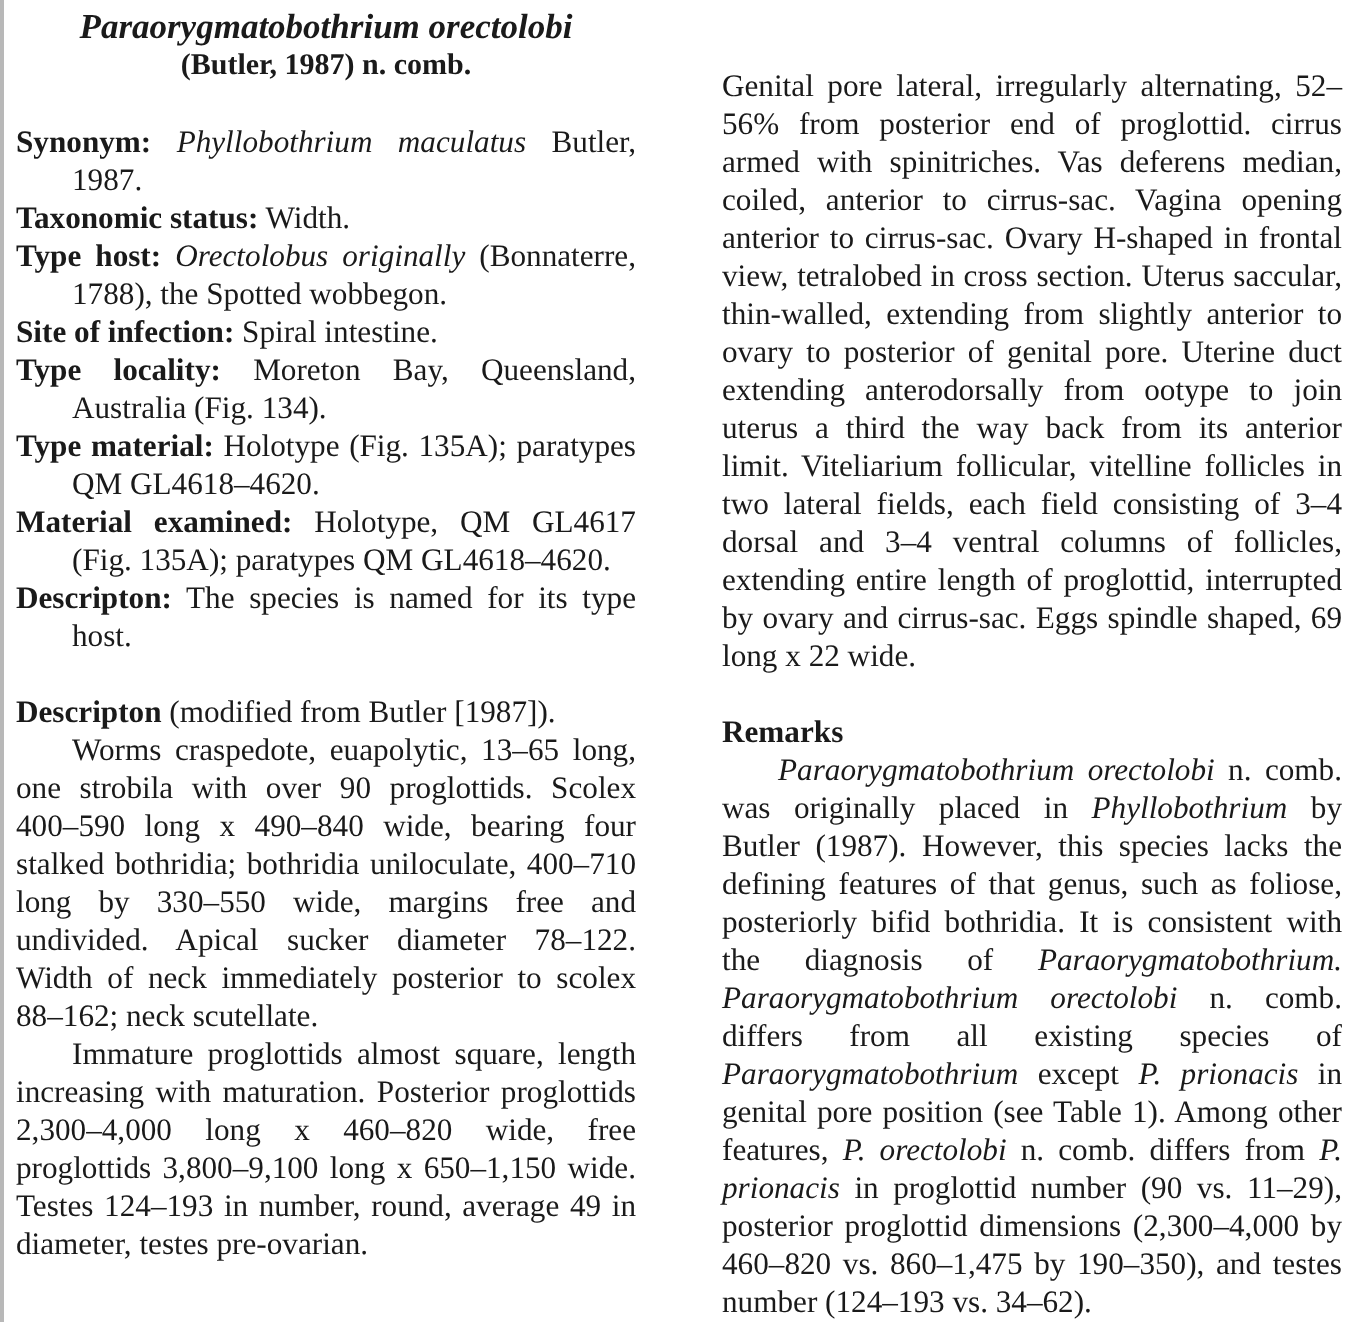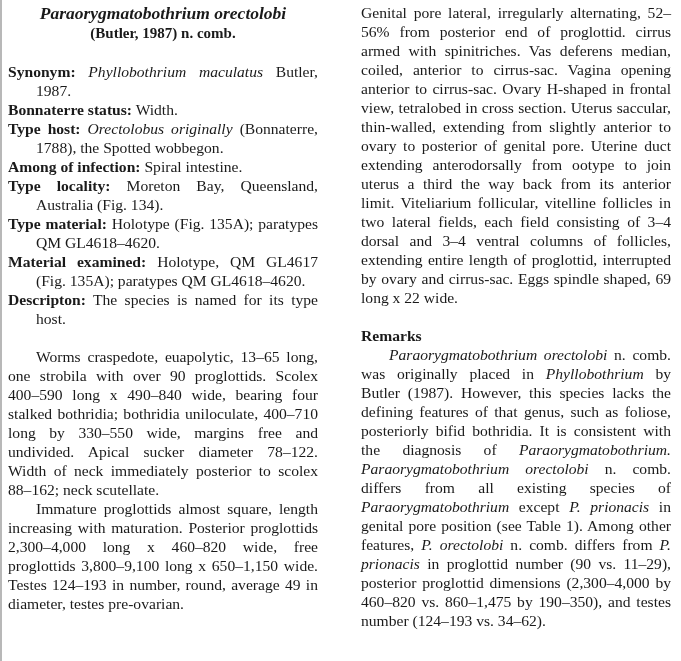--- a/index.html
+++ b/index.html
@@ -24,21 +24,21 @@
       width: 2px;
       height: 661px;
       background: #b8b8b8;
     }
     .col {
       position: absolute;
       top: 0;
       width: 310px;
     }
     .col-left { left: 8px; }
-    .col-right { left: 361px; }
+    .col-right { left: 361px; margin-top: 31px; }
 
     .title-block {
       text-align: center;
       margin-top: 3px;
     }
     .title-1 {
       font-weight: bold;
       font-style: italic;
       font-size: 17.5px;
       line-height: 20px;
@@ -87,30 +87,31 @@
 <div class="left-rule"></div>
 
 <div class="col col-left">
   <div class="title-block">
     <span class="title-1">Paraorygmatobothrium orectolobi</span>
     <span class="title-2">(Butler, 1987) n. comb.</span>
   </div>
 
   <div class="facts">
     <p class="fact"><span class="lbl">Synonym:</span> <span class="it">Phyllobothrium maculatus</span><span> Butler, 1987.</span></p>
-    <p class="fact"><span class="lbl">Bonnaterre status:</span><span> Width.</span></p>
+    <p class="fact"><span class="lbl">Taxonomic status:</span><span> Width.</span></p>
     <p class="fact"><span class="lbl">Type host:</span> <span class="it">Orectolobus originally</span><span> (Bonnaterre, 1788), the Spotted wobbegon.</span></p>
-    <p class="fact"><span class="lbl">Among of infection:</span><span> Spiral intestine.</span></p>
+    <p class="fact"><span class="lbl">Site of infection:</span><span> Spiral intestine.</span></p>
     <p class="fact"><span class="lbl">Type locality:</span><span> Moreton Bay, Queensland, Australia (Fig. 134).</span></p>
     <p class="fact"><span class="lbl">Type material:</span><span> Holotype (Fig. 135A); paratypes QM GL4618–4620.</span></p>
     <p class="fact"><span class="lbl">Material examined:</span><span> Holotype, QM GL4617 (Fig. 135A); paratypes QM GL4618–4620.</span></p>
     <p class="fact"><span class="lbl">Descripton:</span><span> The species is named for its type host.</span></p>
   </div>
 
   <div class="section">
+    <p class="head-line"><span class="b">Descripton</span><span> (modified from Butler [1987]).</span></p>
     <p class="para">Worms craspedote, euapolytic, 13–65 long, one strobila with over 90 proglottids. Scolex 400–590 long x 490–840 wide, bearing four stalked bothridia; bothridia uniloculate, 400–710 long by 330–550 wide, margins free and undivided. Apical sucker diameter 78–122. Width of neck immediately posterior to scolex 88–162; neck scutellate.</p>
     <p class="para">Immature proglottids almost square, length increasing with maturation. Posterior proglottids 2,300–4,000 long x 460–820 wide, free proglottids 3,800–9,100 long x 650–1,150 wide. Testes 124–193 in number, round, average 49 in diameter, testes pre-ovarian.</p>
   </div>
 </div>
 
 <div class="col col-right">
   <p class="para noindent" style="margin-top:3px">Genital pore lateral, irregularly alternating, 52–56% from posterior end of proglottid. cirrus armed with spinitriches. Vas deferens median, coiled, anterior to cirrus-sac. Vagina opening anterior to cirrus-sac. Ovary H-shaped in frontal view, tetralobed in cross section. Uterus saccular, thin-walled, extending from slightly anterior to ovary to posterior of genital pore. Uterine duct extending anterodorsally from ootype to join uterus a third the way back from its anterior limit. Viteliarium follicular, vitelline follicles in two lateral fields, each field consisting of 3–4 dorsal and 3–4 ventral columns of follicles, extending entire length of proglottid, interrupted by ovary and cirrus-sac. Eggs spindle shaped, 69 long x 22 wide.</p>
 
   <div class="section">
     <p class="head-line b">Remarks</p>

